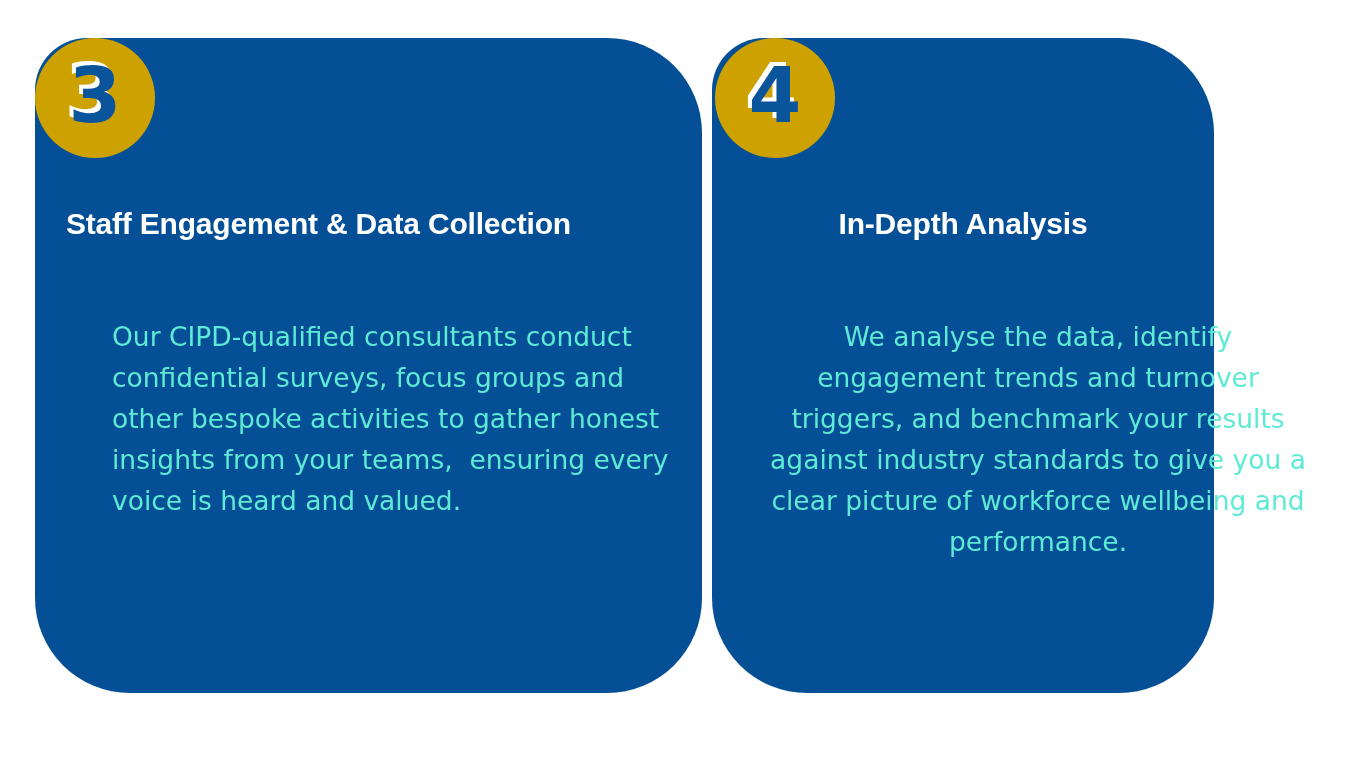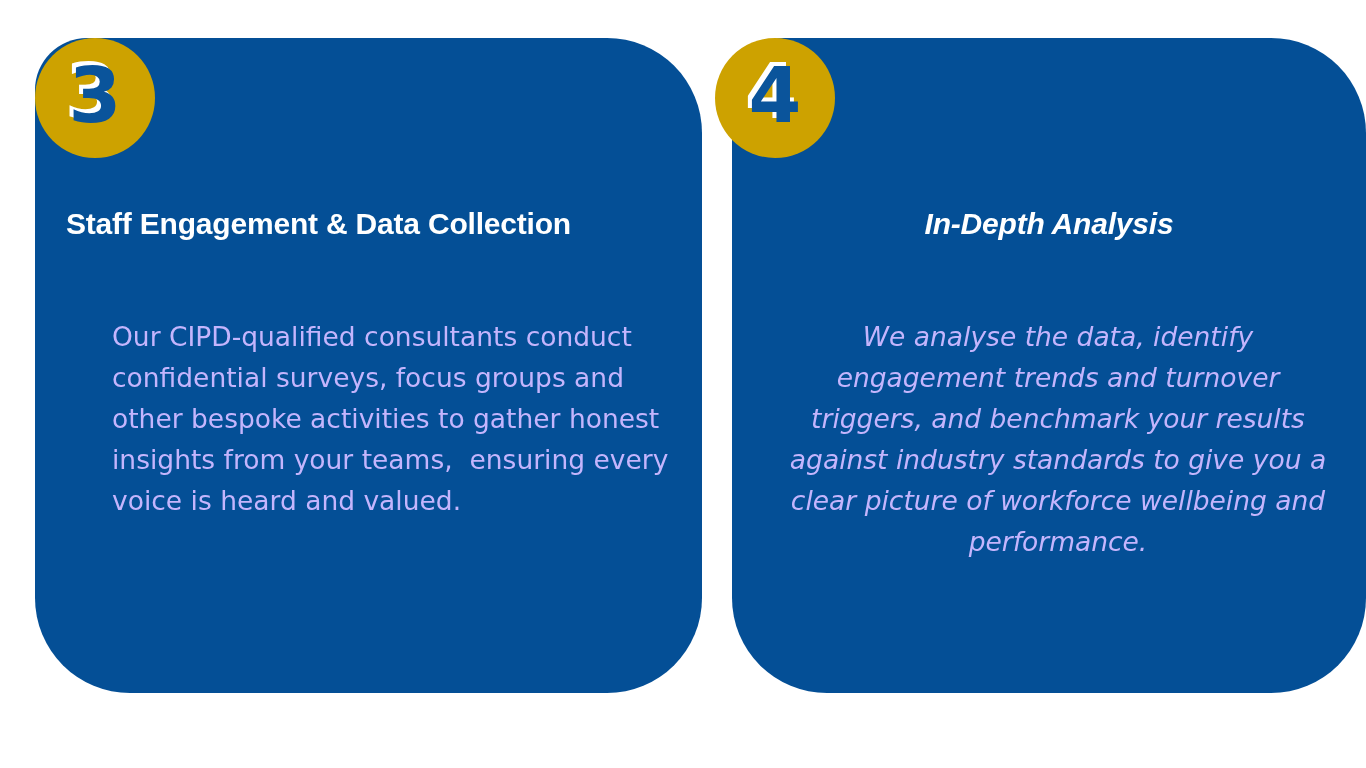--- a/index.html
+++ b/index.html
@@ -31,23 +31,22 @@
     border-radius: 52px 95px 95px 95px;
     box-sizing: border-box;
   }
 
   .step-card--three {
     left: 35px;
     width: 667px;
   }
 
   .step-card--four {
-    left: 732px;
-    width: 634px;
-    font-style: italic;
+    left: 712px;
+    width: 502px;
   }
 
   .step-badge {
     position: absolute;
     top: 38px;
     width: 120px;
     height: 120px;
     border-radius: 50%;
     background: #CDA200;
     display: flex;
@@ -82,21 +81,21 @@
     color: #ffffff;
     font-family: "Liberation Sans", "DejaVu Sans", sans-serif;
     font-weight: bold;
     font-size: 30px;
     line-height: 1.2;
     letter-spacing: -0.2px;
     white-space: nowrap;
   }
 
   .card-body {
-    color: #c4b5fd;
+    color: #5eead4;
     font-family: "DejaVu Sans", "Liberation Sans", sans-serif;
     font-size: 26.5px;
     line-height: 41px;
     font-weight: 400;
     white-space: pre-wrap;
   }
 
   
   .step-card--three .card-title {
     position: absolute;

